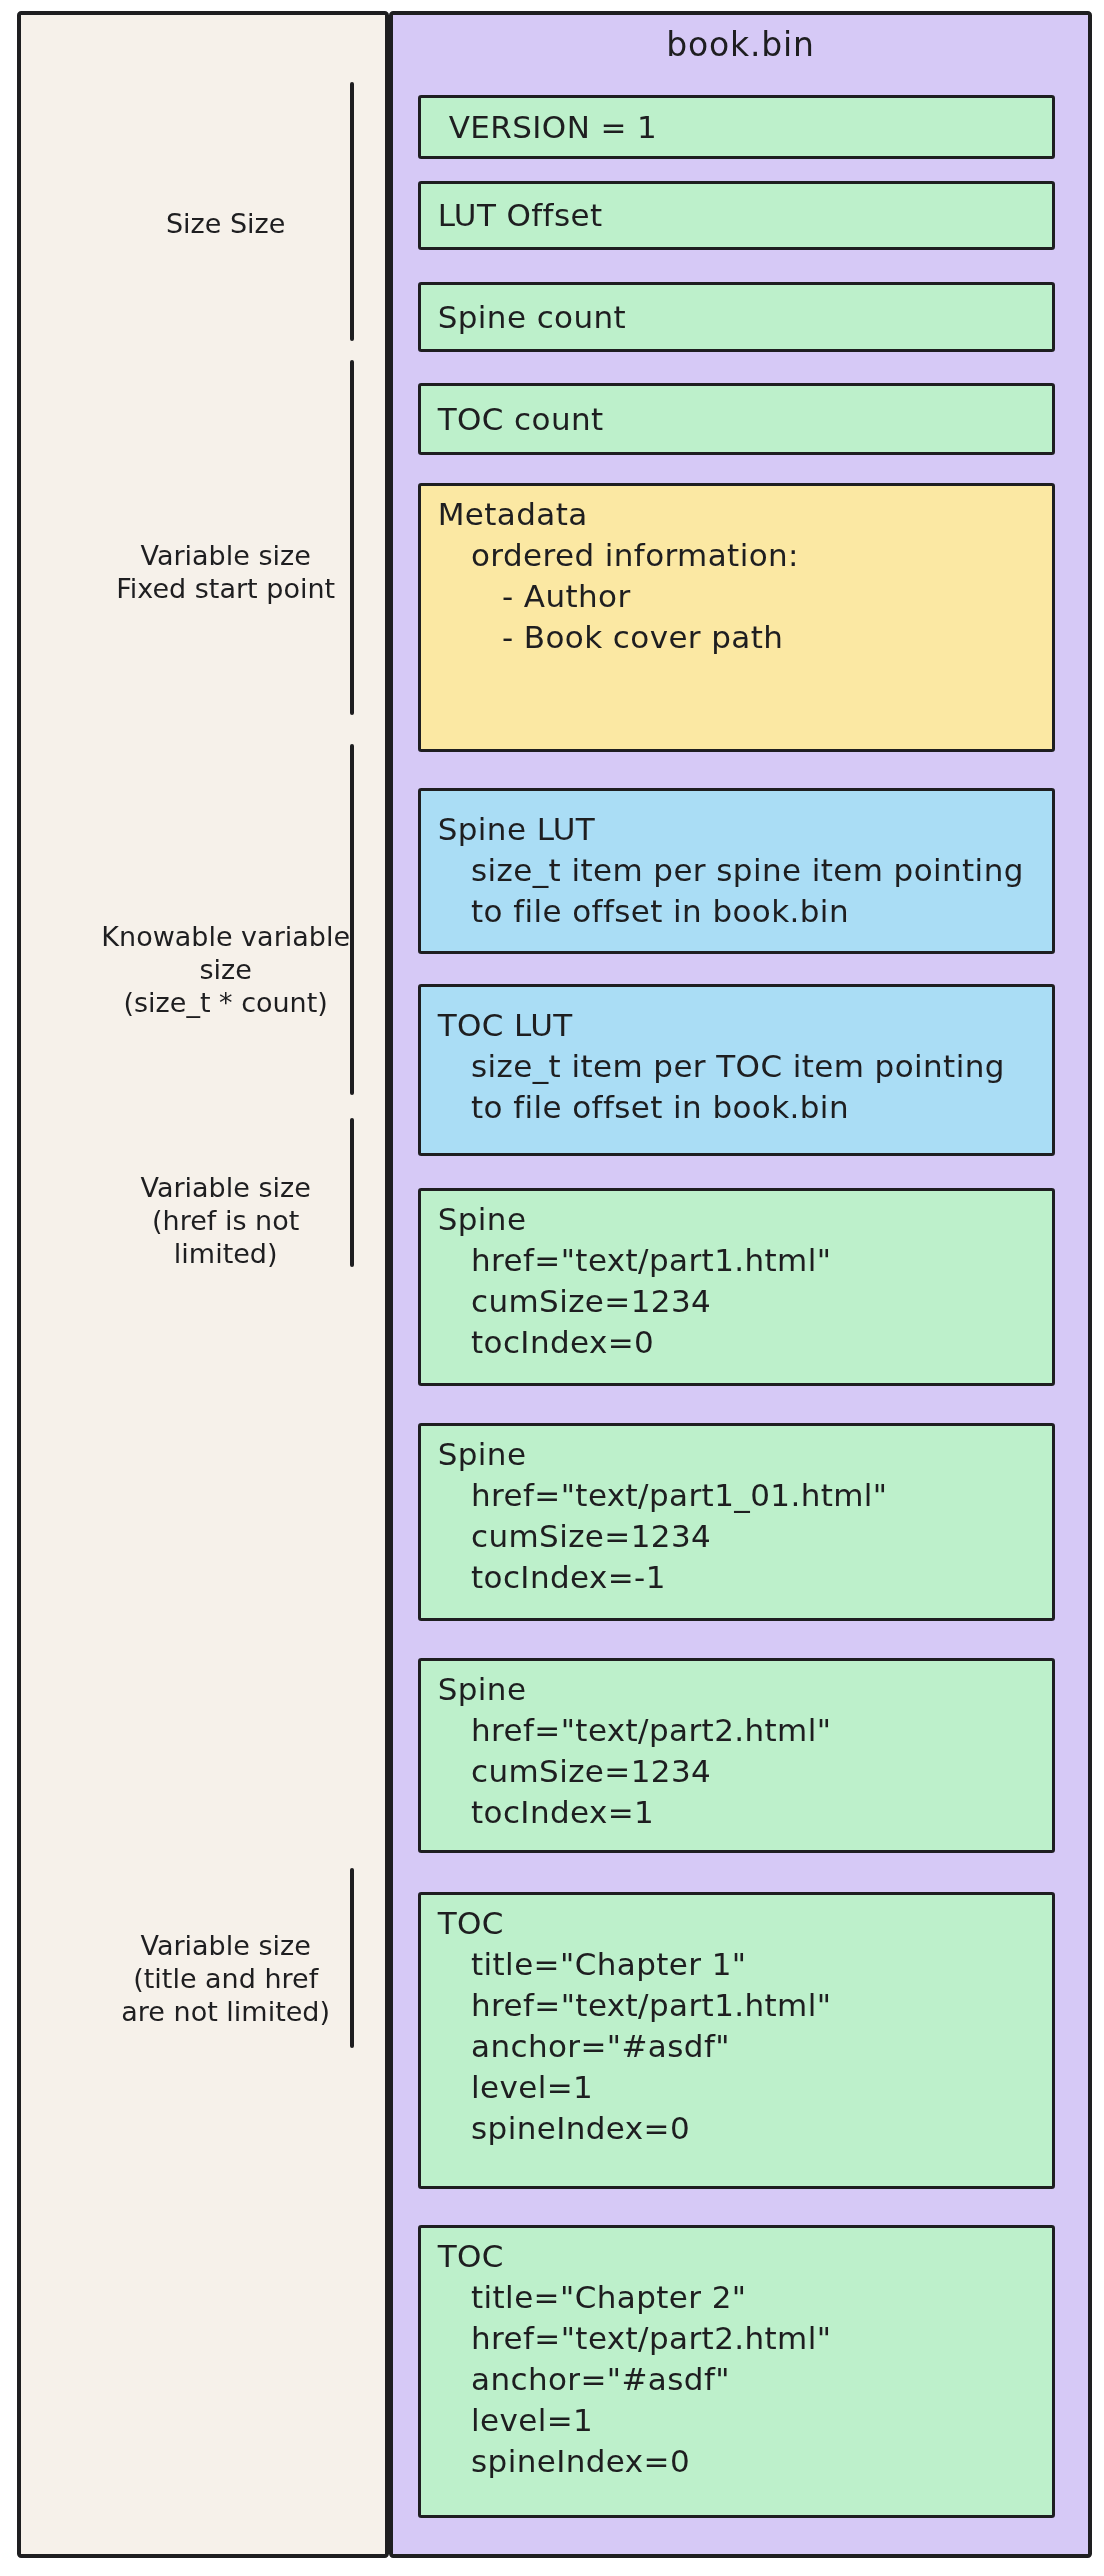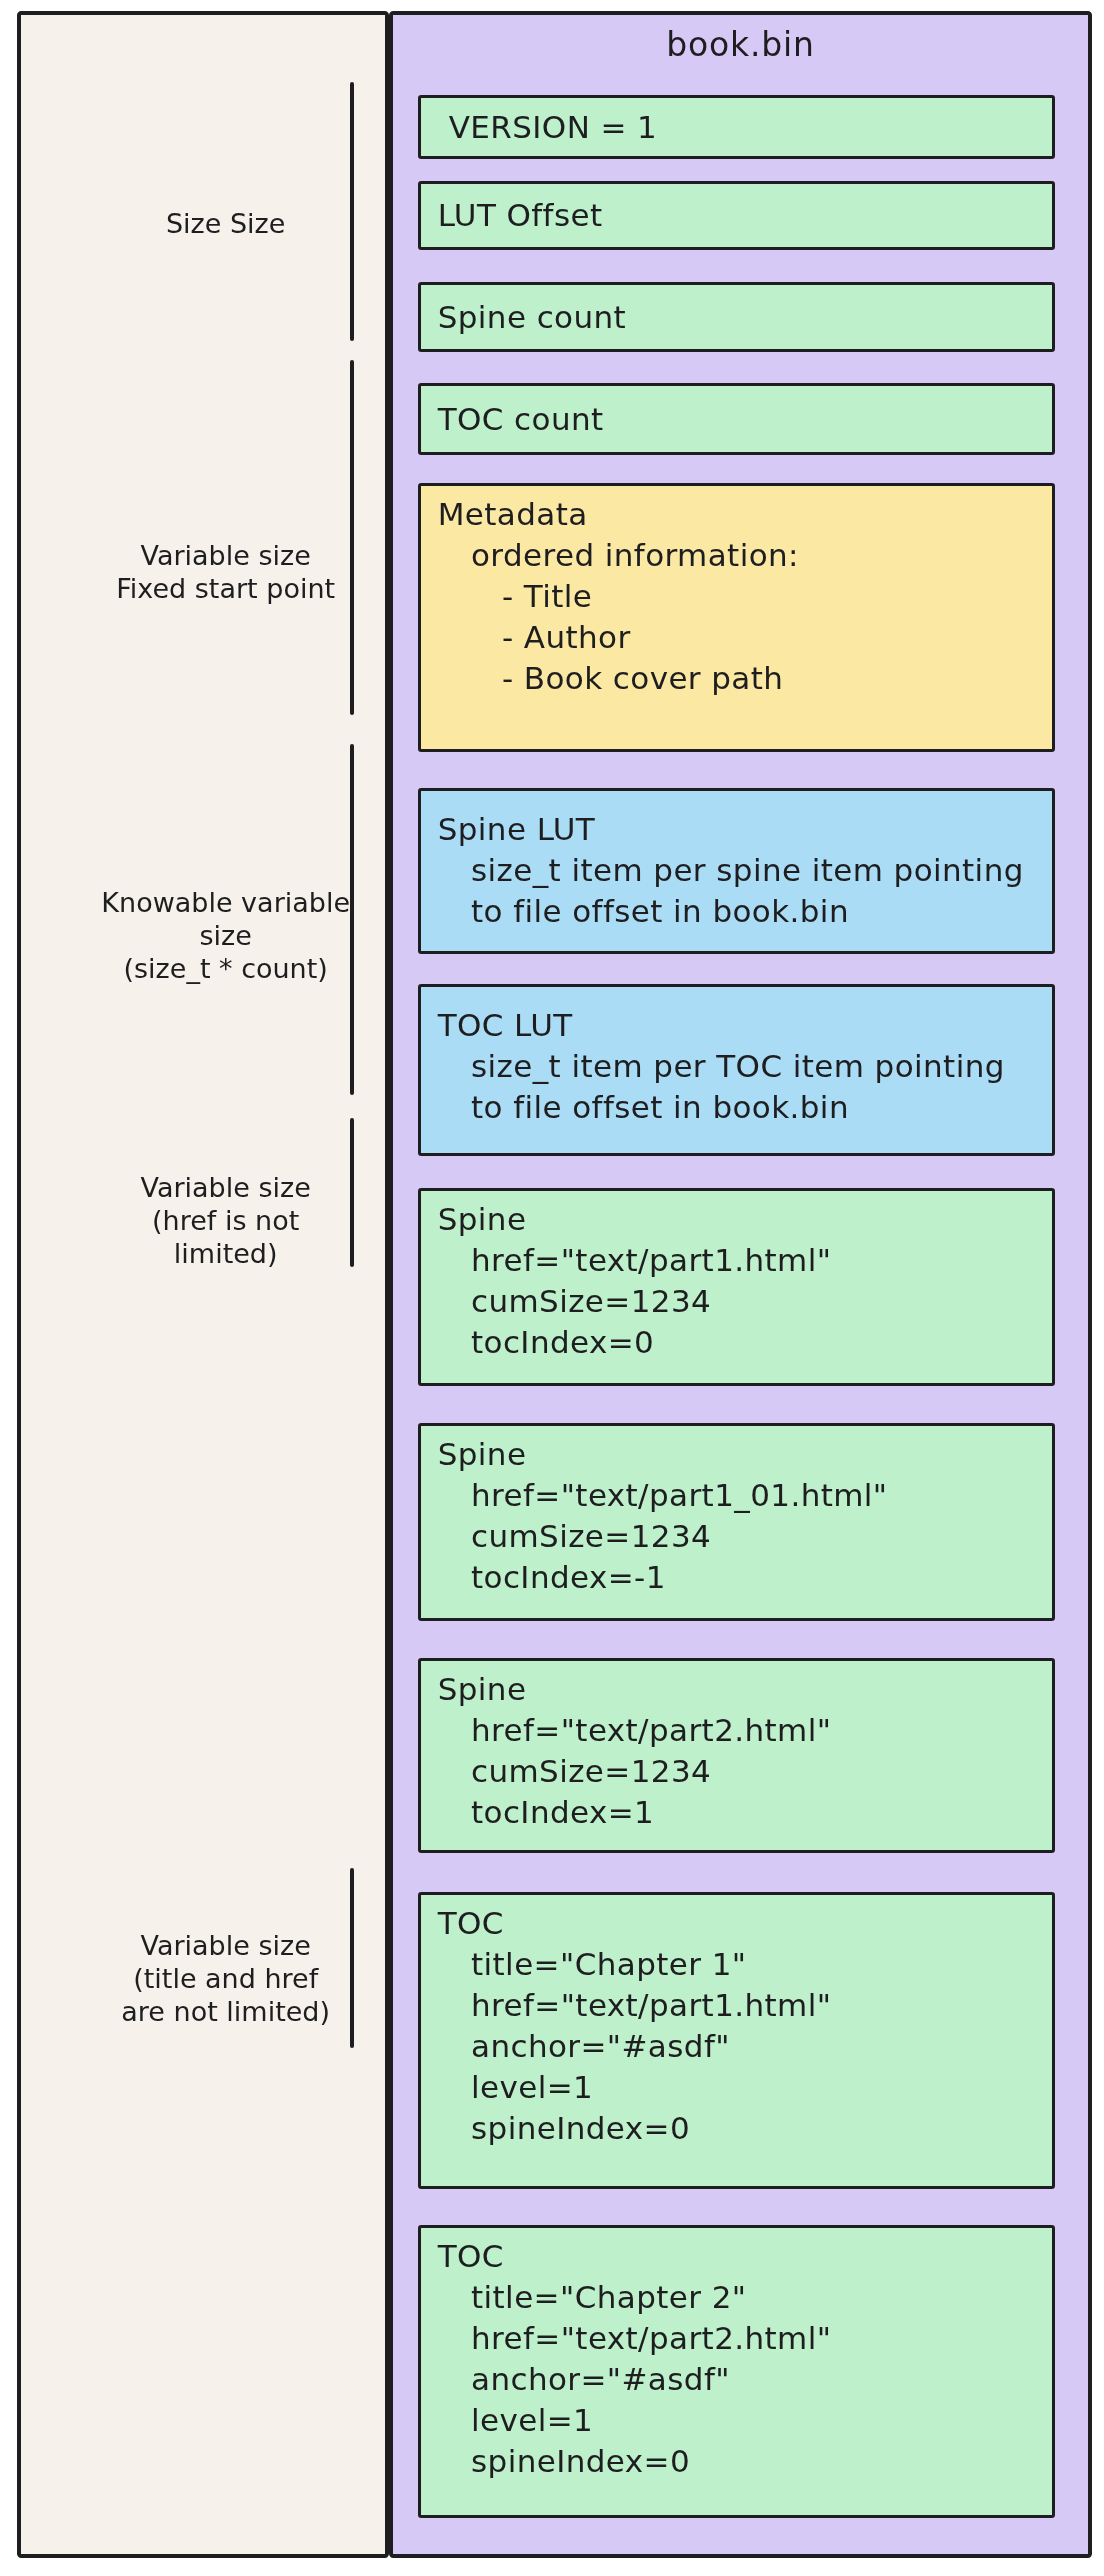--- a/index.html
+++ b/index.html
@@ -56,21 +56,21 @@
 
   <div class="panel left-panel">
     <div id="labels-root">
         <div class="side-label" style="top: 192px;">
           <div>Size Size</div>
         </div>
         <div class="side-label" style="top: 524px;">
           <div>Variable size</div>
           <div>Fixed start point</div>
         </div>
-        <div class="side-label" style="top: 871px; text-align: center;">
+        <div class="side-label" style="top: 905px; text-align: center;">
           <div>Knowable variable size</div>
           <div>(size_t * count)</div>
         </div>
         <div class="side-label" style="top: 1156px;">
           <div>Variable size</div>
           <div>(href is not</div>
           <div>limited)</div>
         </div>
         <div class="side-label" style="top: 1914px;">
           <div>Variable size</div>
@@ -98,21 +98,20 @@
         </div>
         <div class="box green single" style="top: 267px; height: 70px;">
           <div class="bline ind0">Spine count</div>
         </div>
         <div class="box green single" style="top: 368px; height: 72px;">
           <div class="bline ind0">TOC count</div>
         </div>
         <div class="box yellow multi" style="top: 468px; height: 269px;">
           <div class="bline ind0">Metadata</div>
           <div class="bline ind1">ordered information:</div>
-          <div class="bline ind2">- Title</div>
           <div class="bline ind2">- Author</div>
           <div class="bline ind2">- Book cover path</div>
         </div>
         <div class="box blue multi pad-lut" style="top: 773px; height: 166px;">
           <div class="bline ind0">Spine LUT</div>
           <div class="bline ind1">size_t item per spine item pointing</div>
           <div class="bline ind1">to file offset in book.bin</div>
         </div>
         <div class="box blue multi pad-lut" style="top: 969px; height: 172px;">
           <div class="bline ind0">TOC LUT</div>

